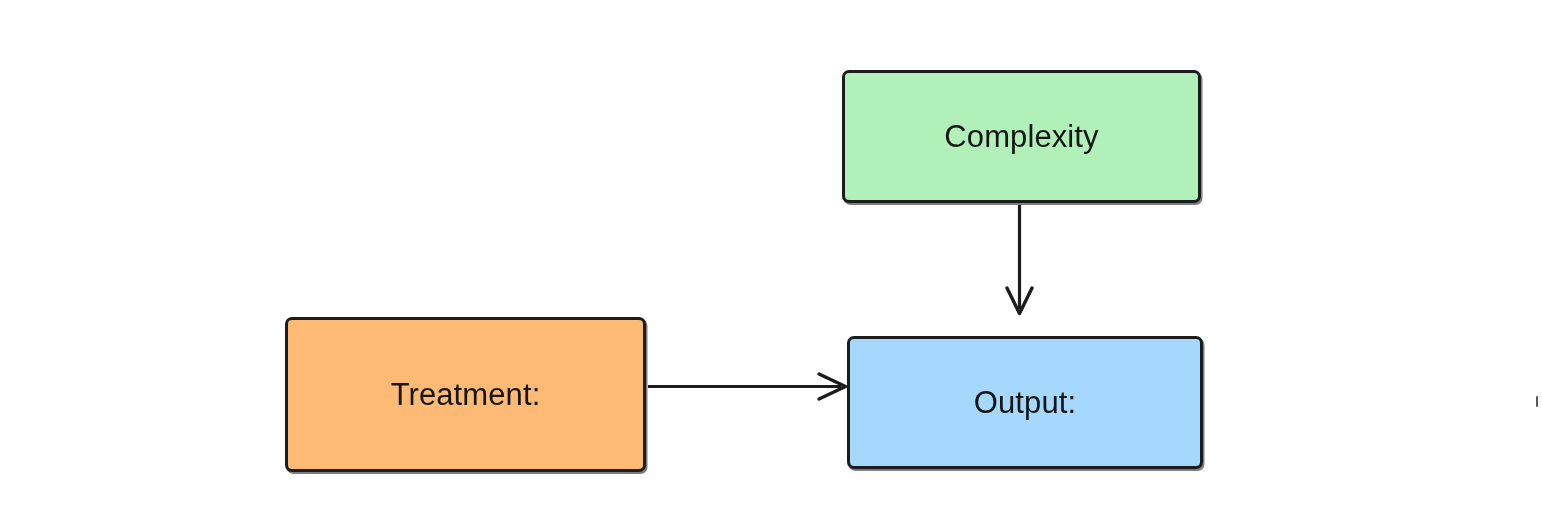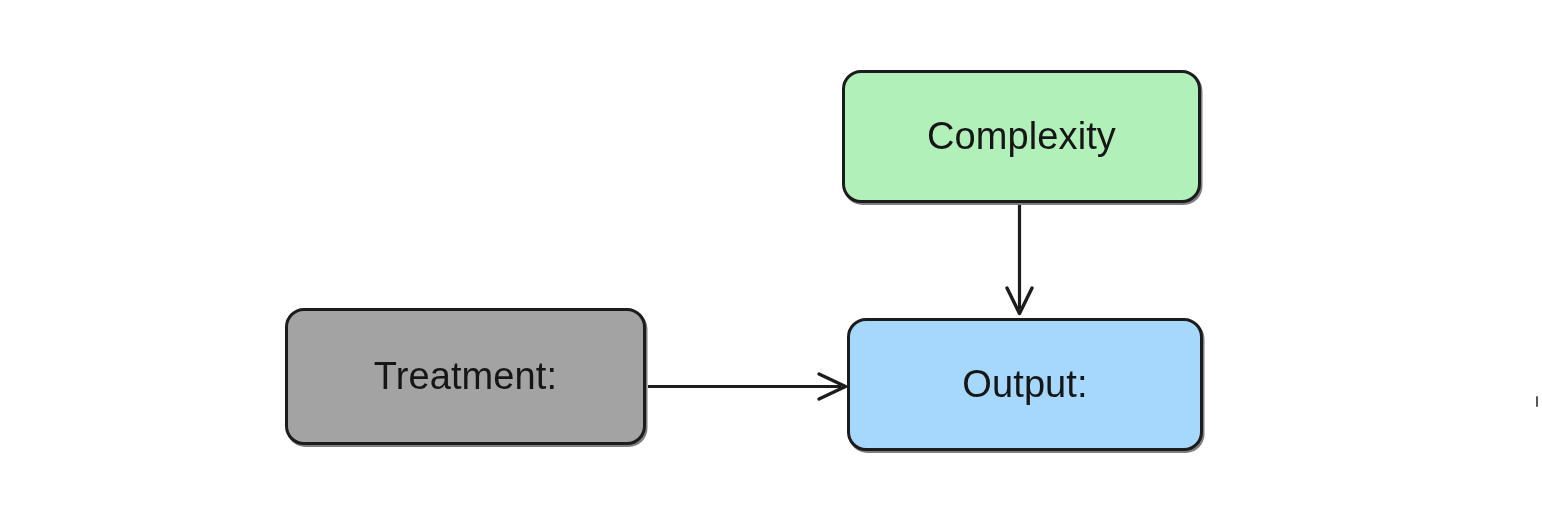--- a/index.html
+++ b/index.html
@@ -24,54 +24,54 @@
     left: 0;
     top: 0;
     width: 1542px;
     height: 520px;
     pointer-events: none;
   }
   .node {
     position: absolute;
     box-sizing: border-box;
     border: 3px solid #1c1c1c;
-    border-radius: 19px;
+    border-radius: 7px;
     display: flex;
     flex-direction: column;
     align-items: center;
     justify-content: center;
     color: #161616;
-    font-size: 38px;
+    font-size: 31px;
     line-height: 1.35;
     letter-spacing: 0.1px;
     text-align: center;
     box-shadow: 1.5px 2px 0 rgba(20,20,20,0.55);
     user-select: none;
   }
   .node .line {
     display: block;
     white-space: pre;
   }
   #node-complexity {
     left: 842px;
     top: 70px;
     width: 359px;
     height: 133px;
     background: #b2f0ba;
   }
   #node-treatment {
     left: 285px;
-    top: 308px;
+    top: 317px;
     width: 361px;
-    height: 137px;
-    background: #a3a3a3;
+    height: 155px;
+    background: #fdba74;
   }
   #node-output {
     left: 847px;
-    top: 318px;
+    top: 336px;
     width: 356px;
     height: 133px;
     background: #a6d8fd;
   }
   .speck {
     position: absolute;
     left: 1536px;
     top: 396px;
     width: 2px;
     height: 11px;

